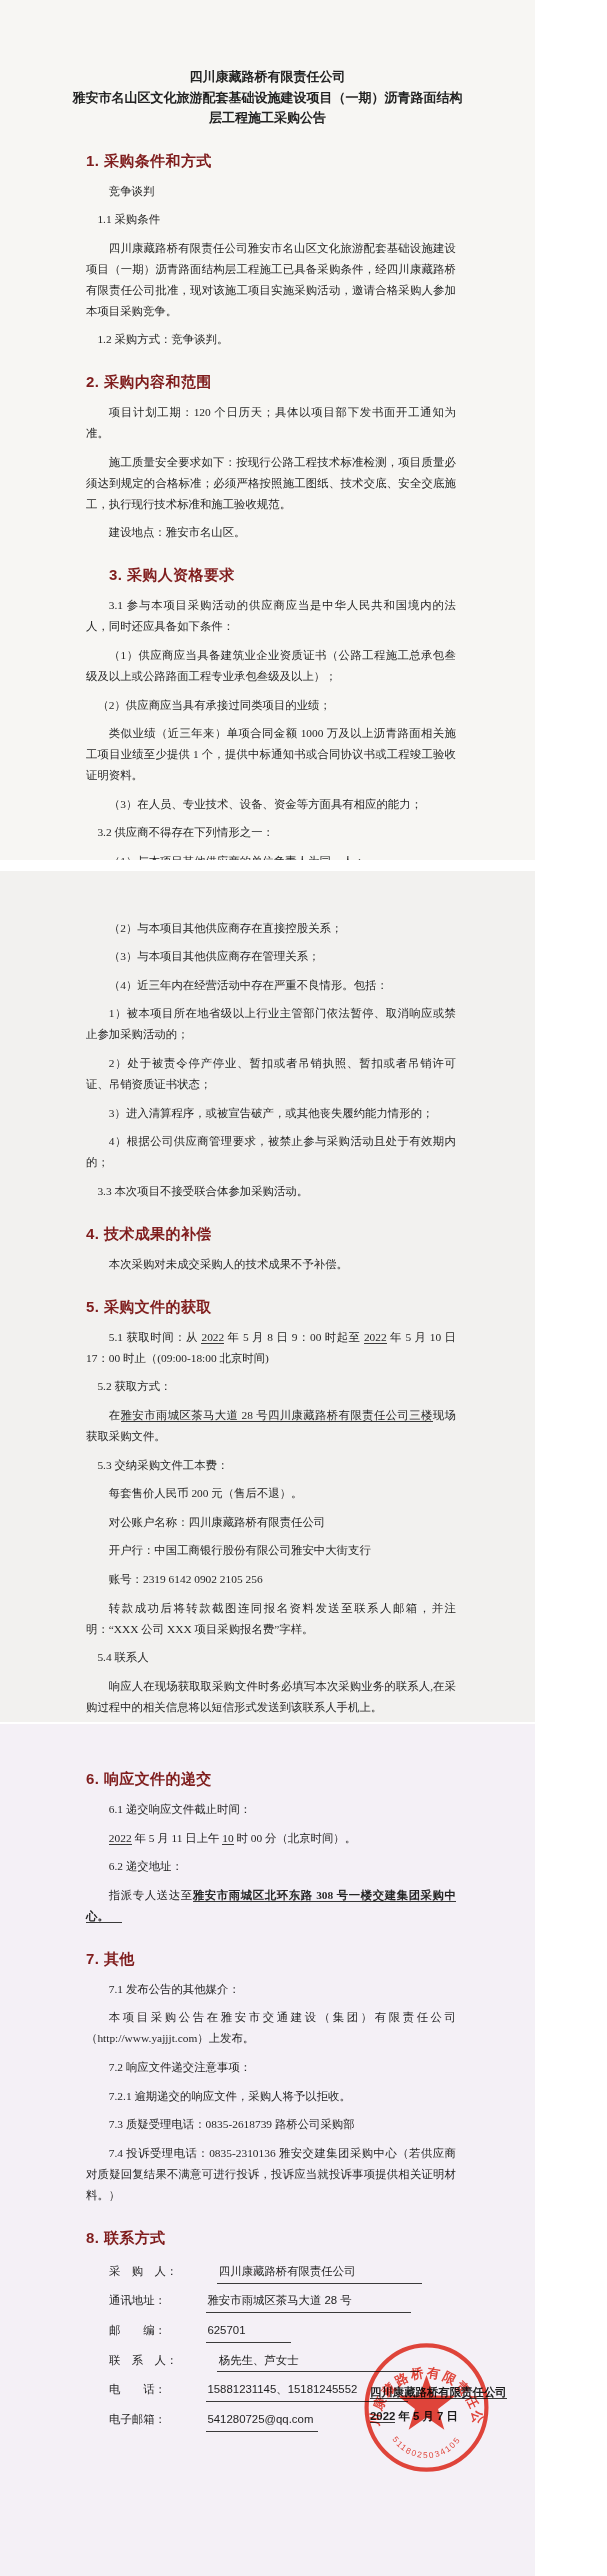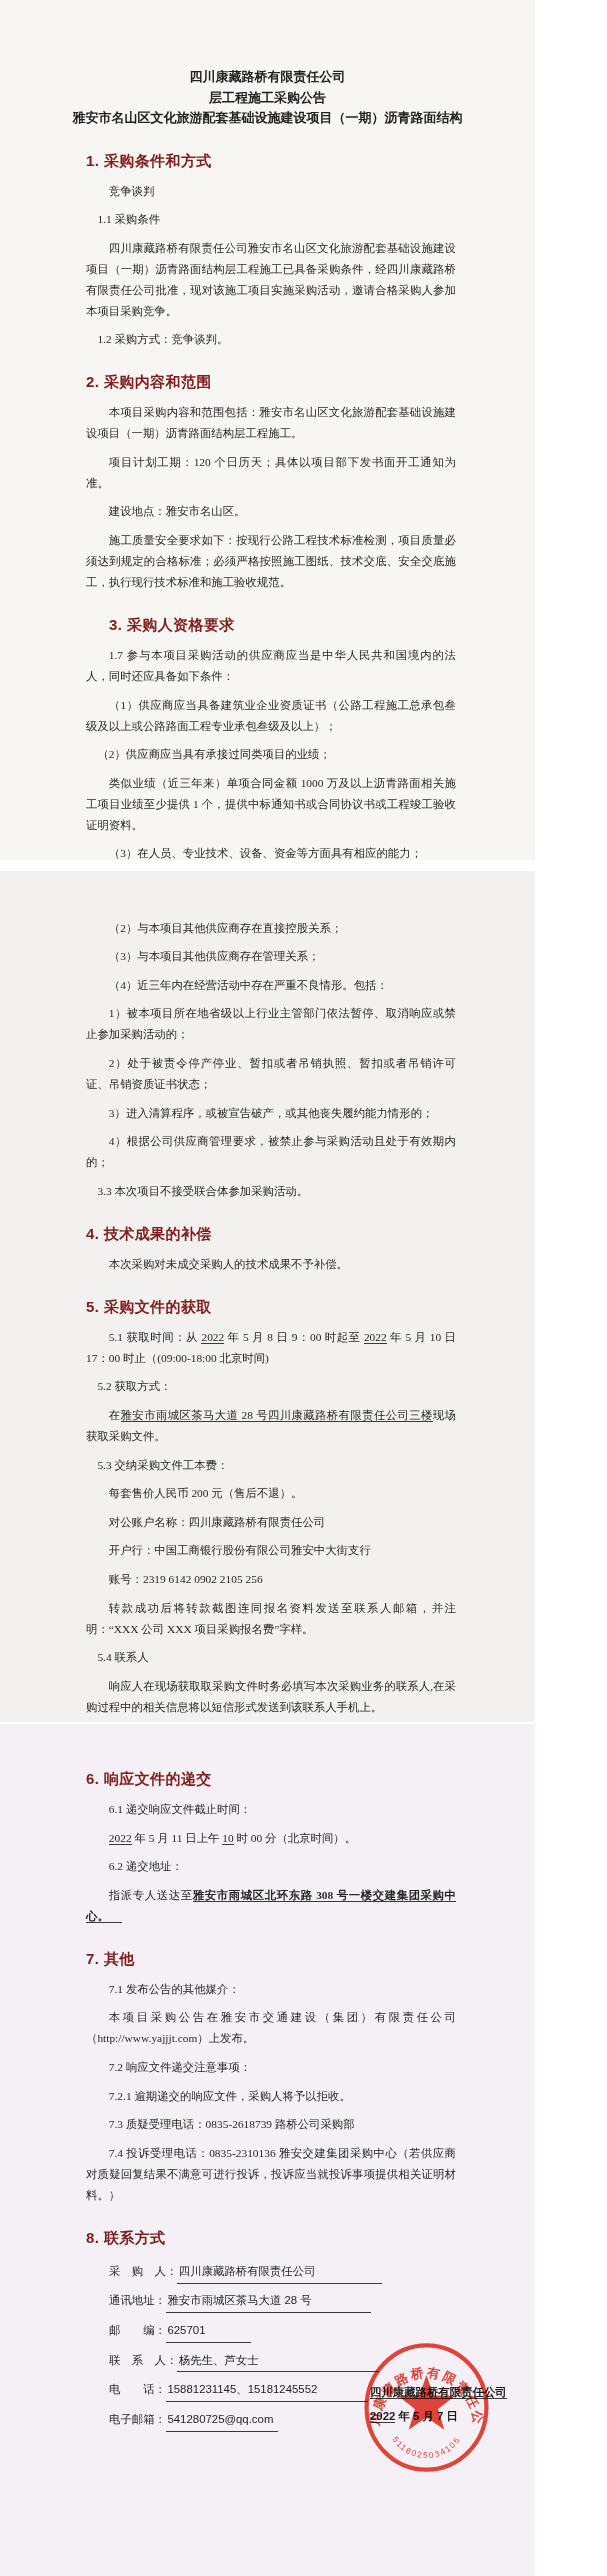--- a/index.html
+++ b/index.html
@@ -16,21 +16,21 @@
   .content p{margin:7.6px 0;}
   .ti2{text-indent:2em;}
   .ti1{text-indent:1em;}
   h2{font:bold 15px/23px "Liberation Sans","DejaVu Sans",sans-serif;color:#7f1d1d;
      margin:20px 0 9px;text-align:left;letter-spacing:0.4px;}
   h2.h-indent{padding-left:23px;}
   .u{border-bottom:0.8px solid #3a3a3a;}
   .u-ext{border-bottom:0.8px solid #3a3a3a;padding-right:13.7px;}
   .b{font-weight:bold;}
   .contacts{margin:12px 0 0 23px;font-family:"Liberation Sans","DejaVu Sans",sans-serif;}
-  .crow{margin:6.8px 0;display:flex;align-items:baseline;}
+  .crow{margin:6.8px 0;display:flex;align-items:baseline;gap:40px;}
   .clabel{white-space:pre;color:#1f1f1f;}
   .cval{display:inline-block;border-bottom:0.8px solid #3a3a3a;padding:0 4.6px 0.8px 1.5px;color:#1f1f1f;}
   .crow:nth-child(1) .cval{min-width:199px;}
   .crow:nth-child(2) .cval{min-width:199px;}
   .crow:nth-child(3) .cval{min-width:79px;}
   .crow:nth-child(4) .cval{min-width:196px;}
   .crow:nth-child(5) .cval{min-width:196px;}
   .sig{position:absolute;left:370px;top:657px;z-index:1;
     font:bold 11.4px/23.5px "Liberation Sans","DejaVu Sans",sans-serif;color:#1d1d1d;}
   .stamp{position:absolute;left:361px;top:616px;width:131px;height:135px;
@@ -38,38 +38,37 @@
   .stamp text{font-family:"Liberation Sans","DejaVu Sans",sans-serif;}
   .ring-text{font-size:17px;font-weight:bold;letter-spacing:3px;}
   .ring-num{font-size:11px;letter-spacing:2.2px;}
 </style>
 </head>
 <body>
 
 <div class="page" id="page1">
   <div class="doc-title">
     <div>四川康藏路桥有限责任公司</div>
+    <div>雅安市名山区文化旅游配套基础设施建设项目（一期）沥青路面结构</div>
     <div>层工程施工采购公告</div>
-    <div>雅安市名山区文化旅游配套基础设施建设项目（一期）沥青路面结构</div>
   </div>
   <div class="content">
     <h2>1. 采购条件和方式</h2>
     <p class="ti2">竞争谈判</p>
     <p class="ti1">1.1 采购条件</p>
     <p class="ti2">四川康藏路桥有限责任公司雅安市名山区文化旅游配套基础设施建设项目（一期）沥青路面结构层工程施工已具备采购条件，经四川康藏路桥有限责任公司批准，现对该施工项目实施采购活动，邀请合格采购人参加本项目采购竞争。</p>
     <p class="ti1">1.2 采购方式：竞争谈判。</p>
 
     <h2>2. 采购内容和范围</h2>
-    <p class="ti2">本项目采购内容和范围包括：雅安市名山区文化旅游配套基础设施建设项目（一期）沥青路面结构层工程施工。</p>
     <p class="ti2">项目计划工期：120 个日历天；具体以项目部下发书面开工通知为准。</p>
+    <p class="ti2">施工质量安全要求如下：按现行公路工程技术标准检测，项目质量必须达到规定的合格标准；必须严格按照施工图纸、技术交底、安全交底施工，执行现行技术标准和施工验收规范。</p>
     <p class="ti2">建设地点：雅安市名山区。</p>
-    <p class="ti2">施工质量安全要求如下：按现行公路工程技术标准检测，项目质量必须达到规定的合格标准；必须严格按照施工图纸、技术交底、安全交底施工，执行现行技术标准和施工验收规范。</p>
 
     <h2 class="h-indent">3. 采购人资格要求</h2>
-    <p class="ti2">1.7 参与本项目采购活动的供应商应当是中华人民共和国境内的法人，同时还应具备如下条件：</p>
+    <p class="ti2">3.1 参与本项目采购活动的供应商应当是中华人民共和国境内的法人，同时还应具备如下条件：</p>
     <p class="ti2">（1）供应商应当具备建筑业企业资质证书（公路工程施工总承包叁级及以上或公路路面工程专业承包叁级及以上）；</p>
     <p class="ti1">（2）供应商应当具有承接过同类项目的业绩；</p>
     <p class="ti2">类似业绩（近三年来）单项合同金额 1000 万及以上沥青路面相关施工项目业绩至少提供 1 个，提供中标通知书或合同协议书或工程竣工验收证明资料。</p>
     <p class="ti2">（3）在人员、专业技术、设备、资金等方面具有相应的能力；</p>
     <p class="ti1">3.2 供应商不得存在下列情形之一：</p>
     <p class="ti2">（1）与本项目其他供应商的单位负责人为同一人；</p>
   </div>
 </div>
 
 <div class="page" id="page2">

